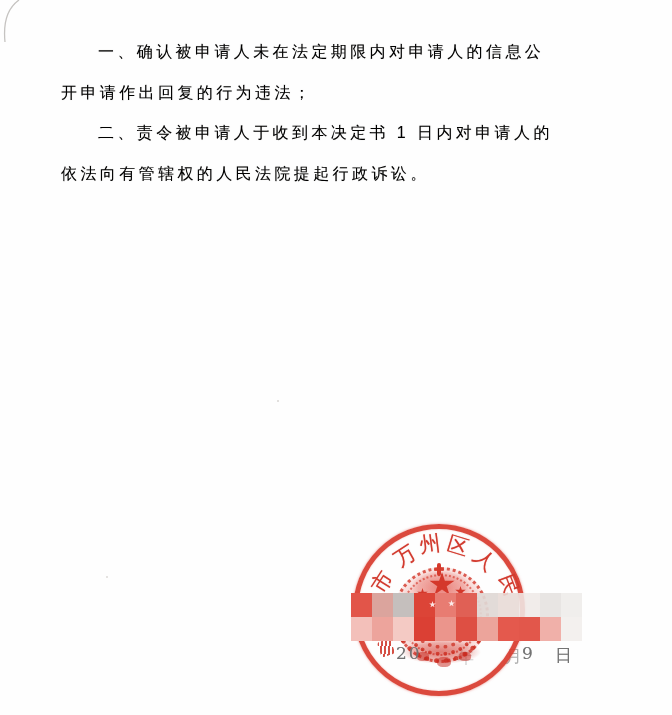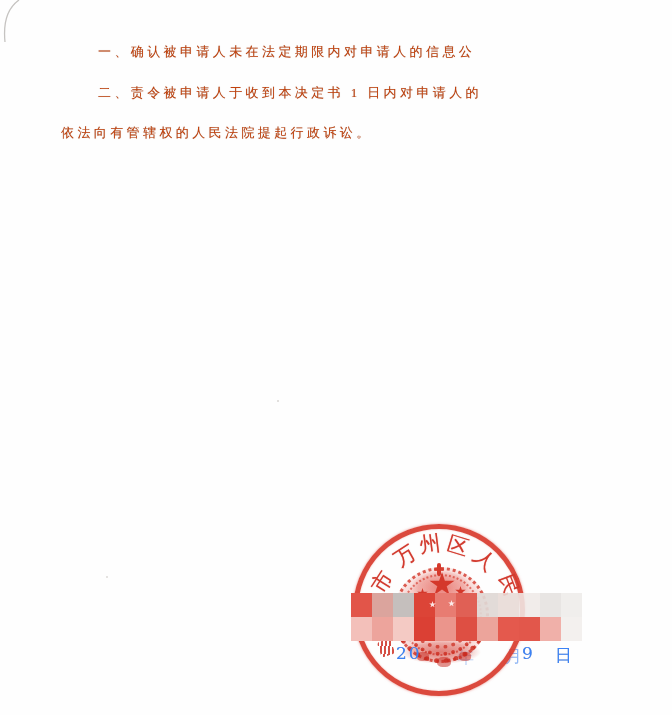--- a/index.html
+++ b/index.html
@@ -2,34 +2,34 @@
 <html><head>
 <meta charset="utf-8">
 <style>
   html,body{margin:0;padding:0;}
   body{width:672px;height:715px;background:#ffffff;overflow:hidden;
        font-family:"DejaVu Serif","Liberation Serif",serif;}
   .page{position:relative;width:672px;height:715px;background:#fefefe;}
 
   
   .doc-text{position:absolute;left:61px;top:32px;width:562px;
-    font-size:13px;line-height:40.5px;letter-spacing:3.4px;
-    color:#c2410c;text-shadow:0 0 0.7px rgba(130,127,124,.55);
-    font-family:Liberation Serif, serif;}
+    font-size:16px;line-height:40.5px;letter-spacing:3.4px;
+    color:#000000;text-shadow:0 0 0.7px rgba(130,127,124,.55);
+    font-family:Liberation Sans, sans-serif;}
   .doc-text .line{white-space:nowrap;}
   .doc-text .line.indent{text-indent:37px;}
 
   
   .corner-artifact{position:absolute;left:0;top:-2px;opacity:.8;}
   .speck{position:absolute;width:2px;height:2px;border-radius:50%;background:#d8d6d3;}
   .speck.s1{left:277px;top:400px;}
   .speck.s2{left:106px;top:576px;background:#dcdad7;}
 
   
-  .date-frag{position:absolute;font-size:17px;color:#3b82f6;
+  .date-frag{position:absolute;font-size:17px;color:#737373;
     text-shadow:0 0 .6px rgba(140,140,140,.5);letter-spacing:2px;z-index:12;}
   .d0{left:396px;top:643px;}
   .d1{left:457px;top:646px;opacity:.3;z-index:4;}
   .d2{left:505px;top:645px;opacity:.55;z-index:4;}
   .d3{left:522px;top:643px;}
   .d4{left:555px;top:644px;}
 
   
   .seal{position:absolute;left:353px;top:524px;width:172px;height:172px;z-index:5;}
   .seal-ring{position:absolute;inset:0;border-radius:50%;
@@ -89,20 +89,21 @@
 <div class="page">
 
   <svg class="corner-artifact" width="26" height="46" viewBox="0 0 26 46">
     <path d="M19,2 Q2,14 5,44" stroke="#b8b5b2" stroke-width="1.3" fill="none"></path>
   </svg>
   <div class="speck s1"></div>
   <div class="speck s2"></div>
 
   <div class="doc-text" id="doc-text">
       <div class="line indent">一、确认被申请人未在法定期限内对申请人的信息公</div>
+      <div class="line">开申请作出回复的行为违法；</div>
       <div class="line indent">二、责令被申请人于收到本决定书 1 日内对申请人的</div>
       <div class="line">依法向有管辖权的人民法院提起行政诉讼。</div>
     </div>
 
   <span class="date-frag d0">20</span>
   <span class="date-frag d1">年</span>
   <span class="date-frag d2">月</span>
   <span class="date-frag d3">9</span>
   <span class="date-frag d4">日</span>
 

